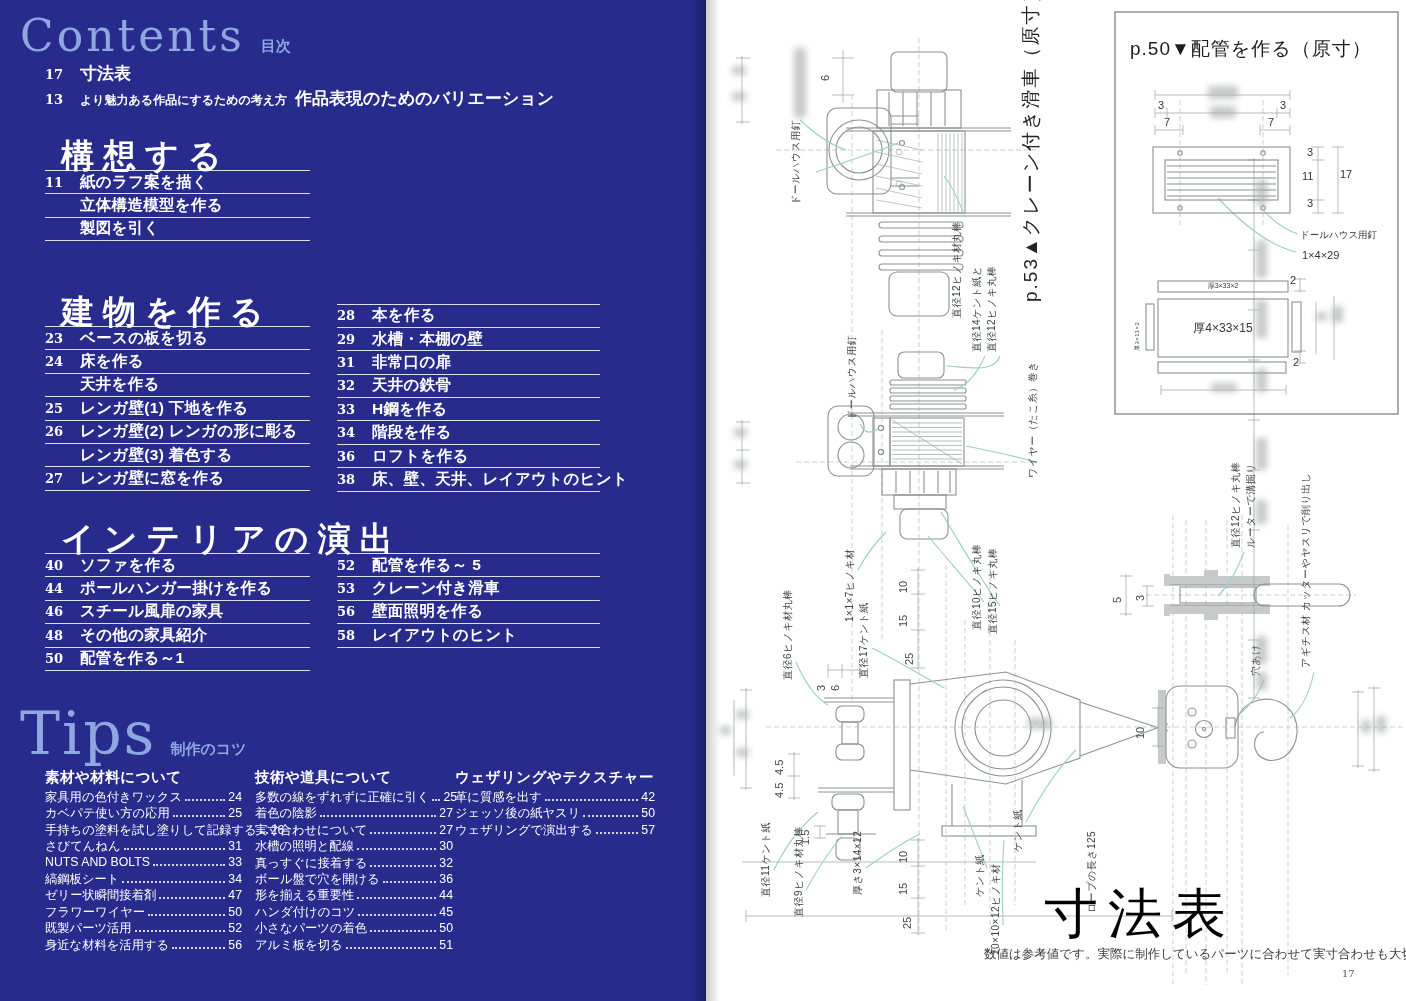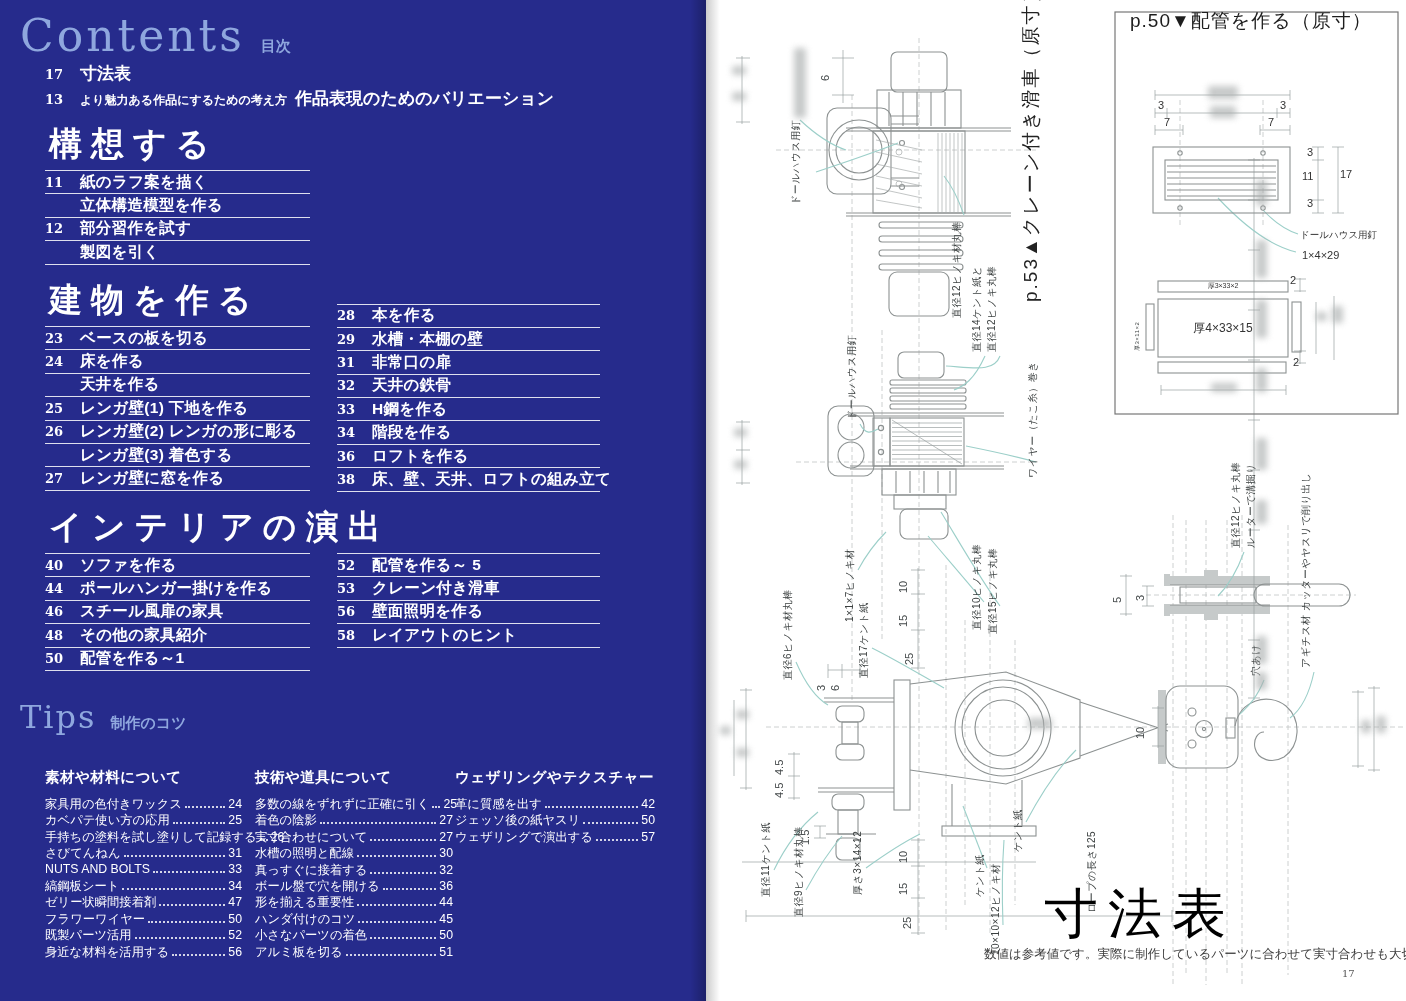--- a/index.html
+++ b/index.html
@@ -10,31 +10,31 @@
   .edgeL{position:absolute;right:0;top:0;width:16px;height:100%;
          background:linear-gradient(90deg,rgba(0,0,0,0),rgba(0,0,0,.25));}
   .contents-head{position:absolute;left:20px;top:10px;white-space:nowrap;}
   .contents-big{font-family:"DejaVu Serif",serif;font-size:44px;color:#8fa7de;letter-spacing:3px;}
   .contents-sub{font-size:15px;color:#8fa7de;margin-left:16px;font-weight:bold;}
   .intro{position:absolute;left:45px;top:62px;width:600px;}
   .intro-row{display:flex;align-items:baseline;height:25px;}
   .toc-num{font-family:"DejaVu Serif",serif;font-weight:bold;font-size:13px;width:35px;flex:0 0 35px;color:#fff;}
   .intro-label{font-family:"DejaVu Serif",serif;font-weight:bold;font-size:17px;}
   .intro-small{font-family:"DejaVu Serif",serif;font-weight:bold;font-size:12px;margin-right:8px;}
-  .sec-h{position:absolute;margin:4px;font-family:"DejaVu Serif",serif;font-weight:600;color:#fff;
+  .sec-h{position:absolute;margin:16px;font-family:"DejaVu Serif",serif;font-weight:600;color:#fff;
          font-size:33px;letter-spacing:9px;white-space:nowrap;}
   .toc-col{position:absolute;}
   .toc-row{display:flex;align-items:center;height:22.4px;border-bottom:1px solid rgba(255,255,255,.85);}
   .toc-col .toc-row:first-child{border-top:1px solid rgba(255,255,255,.85);}
   .toc-label{font-size:15.5px;font-weight:bold;letter-spacing:.3px;white-space:nowrap;}
   .tips-head{position:absolute;left:20px;top:698px;white-space:nowrap;}
-  .tips-big{font-family:"DejaVu Serif",serif;font-size:32px;color:#8fa7de;letter-spacing:2px;}
+  .tips-big{font-family:"DejaVu Serif",serif;font-size:60px;color:#8fa7de;letter-spacing:2px;}
   .tips-sub{font-size:15px;color:#8fa7de;margin-left:14px;font-weight:bold;}
   .tip-col{position:absolute;}
-  .tip-h{font-size:14.5px;font-weight:bold;margin:0 0 9px 0;letter-spacing:.5px;}
+  .tip-h{font-size:14.5px;font-weight:bold;margin:0 0 2px 0;letter-spacing:.5px;}
   .tip-row{display:flex;align-items:baseline;height:16.4px;font-size:12.3px;white-space:nowrap;}
   .tip-dots{flex:1;border-bottom:2px dotted rgba(255,255,255,.8);margin:0 3px 3px 3px;min-width:8px;}
   
   .page-right{position:absolute;left:706px;top:0;width:700px;height:1001px;background:#fff;color:#333;}
   .gutter{position:absolute;left:0;top:0;width:14px;height:100%;
           background:linear-gradient(90deg,rgba(0,0,0,.20),rgba(0,0,0,0));}
   .rot{position:absolute;transform:rotate(-90deg);transform-origin:0 100%;white-space:nowrap;
        font-size:10px;line-height:13px;color:#3a3f3f;letter-spacing:.5px;}
   .rot.dim{font-size:11px;color:#44494a;letter-spacing:0;}
   .vtitle{font-size:19px;line-height:24px;color:#222;letter-spacing:2px;font-weight:500;}
@@ -72,24 +72,20 @@
         <div class="toc-col" style="left: 45px; top: 170px; width: 265px;">
           <div class="toc-row">
             <span class="toc-num">11</span>
             <span class="toc-label">紙のラフ案を描く</span>
           </div>
           <div class="toc-row">
             <span class="toc-num"></span>
             <span class="toc-label">立体構造模型を作る</span>
           </div>
           <div class="toc-row">
-            <span class="toc-num">12</span>
-            <span class="toc-label">部分習作を試す</span>
-          </div>
-          <div class="toc-row">
             <span class="toc-num"></span>
             <span class="toc-label">製図を引く</span>
           </div>
         </div>
         <div class="toc-col" style="left: 45px; top: 326px; width: 265px;">
           <div class="toc-row">
             <span class="toc-num">23</span>
             <span class="toc-label">ベースの板を切る</span>
           </div>
           <div class="toc-row">
@@ -141,21 +137,21 @@
           <div class="toc-row">
             <span class="toc-num">34</span>
             <span class="toc-label">階段を作る</span>
           </div>
           <div class="toc-row">
             <span class="toc-num">36</span>
             <span class="toc-label">ロフトを作る</span>
           </div>
           <div class="toc-row">
             <span class="toc-num">38</span>
-            <span class="toc-label">床、壁、天井、ロフトの組み立て</span>
+            <span class="toc-label">床、壁、天井、レイアウトのヒント</span>
           </div>
         </div>
         <div class="toc-col" style="left: 45px; top: 553px; width: 265px;">
           <div class="toc-row">
             <span class="toc-num">40</span>
             <span class="toc-label">ソファを作る</span>
           </div>
           <div class="toc-row">
             <span class="toc-num">44</span>
             <span class="toc-label">ポールハンガー掛けを作る</span>
@@ -503,21 +499,21 @@
         <rect x="452" y="281" width="130" height="11"></rect>
         <rect x="452" y="299" width="130" height="58"></rect>
         <rect x="440" y="304" width="8" height="46"></rect>
         <rect x="586" y="302" width="9" height="50"></rect>
         <rect x="452" y="362" width="128" height="11"></rect>
       </g>
     </svg>
 
     <div class="rot vtitle" style="left:337px;top:278px;">p.53▲クレーン付き滑車（原寸）</div>
 
-    <div class="htext box-title" style="left:424px;top:8px;">p.50▼配管を作る（原寸）</div>
+    <div class="htext box-title" style="left:424px;top:36px;">p.50▼配管を作る（原寸）</div>
     <div class="htext" style="left:452px;top:281px;width:130px;text-align:center;font-size:7px;">厚3×33×2</div>
     <div class="htext" style="left:452px;top:320px;width:130px;text-align:center;font-size:12px;">厚4×33×15</div>
     <div class="rot" style="left:438px;top:338px;font-size:6px;">厚3×11×2</div>
     <div class="htext" style="left:594px;top:229px;font-size:9.5px;">ドールハウス用釘</div>
     <div class="htext" style="left:596px;top:249px;font-size:11px;">1×4×29</div>
 
     <div id="rp-labels">
         <span class="rot" style="left: 96px; top: 192px;">ドールハウス用釘</span>
         <span class="rot" style="left: 257px; top: 305px;">直径12ヒノキ材丸棒</span>
         <span class="rot" style="left: 277px; top: 339px;">直径14ケント紙と</span>

